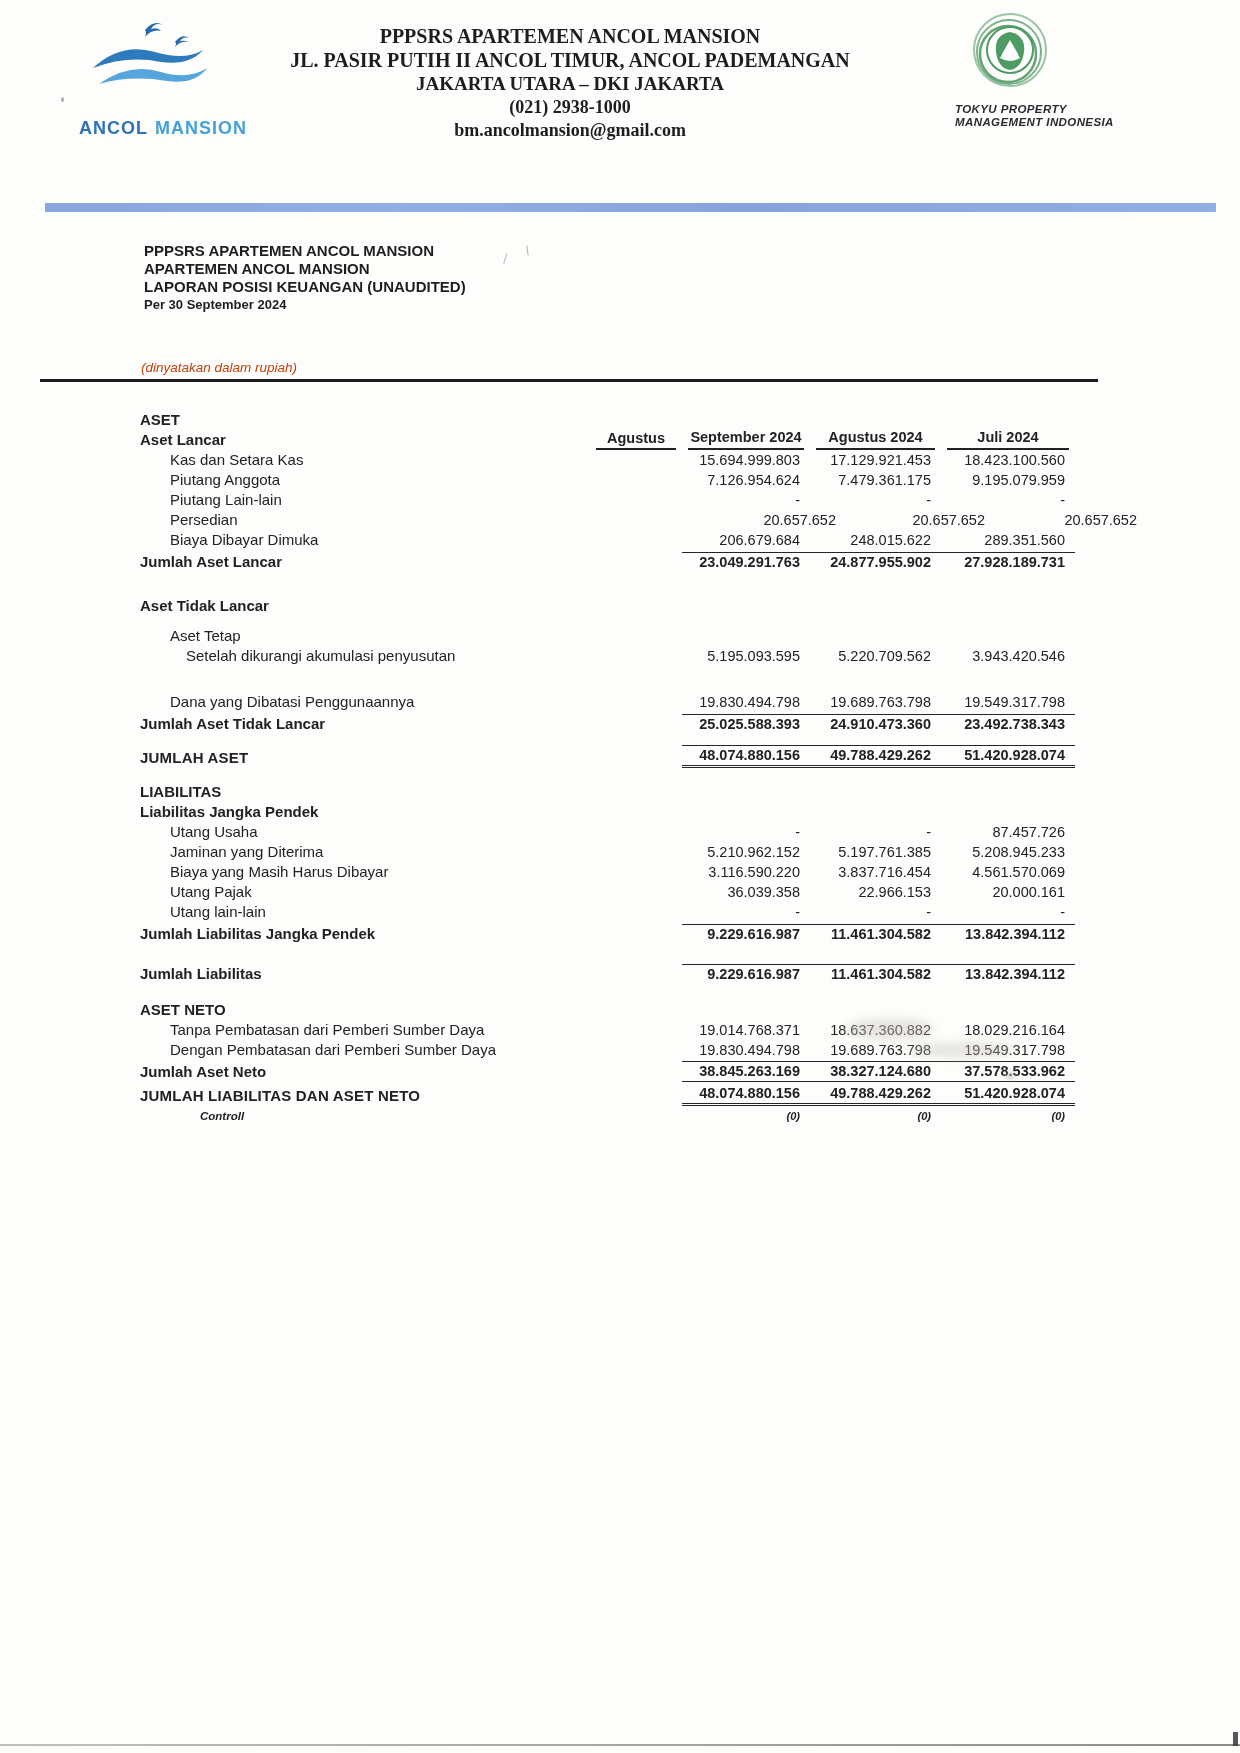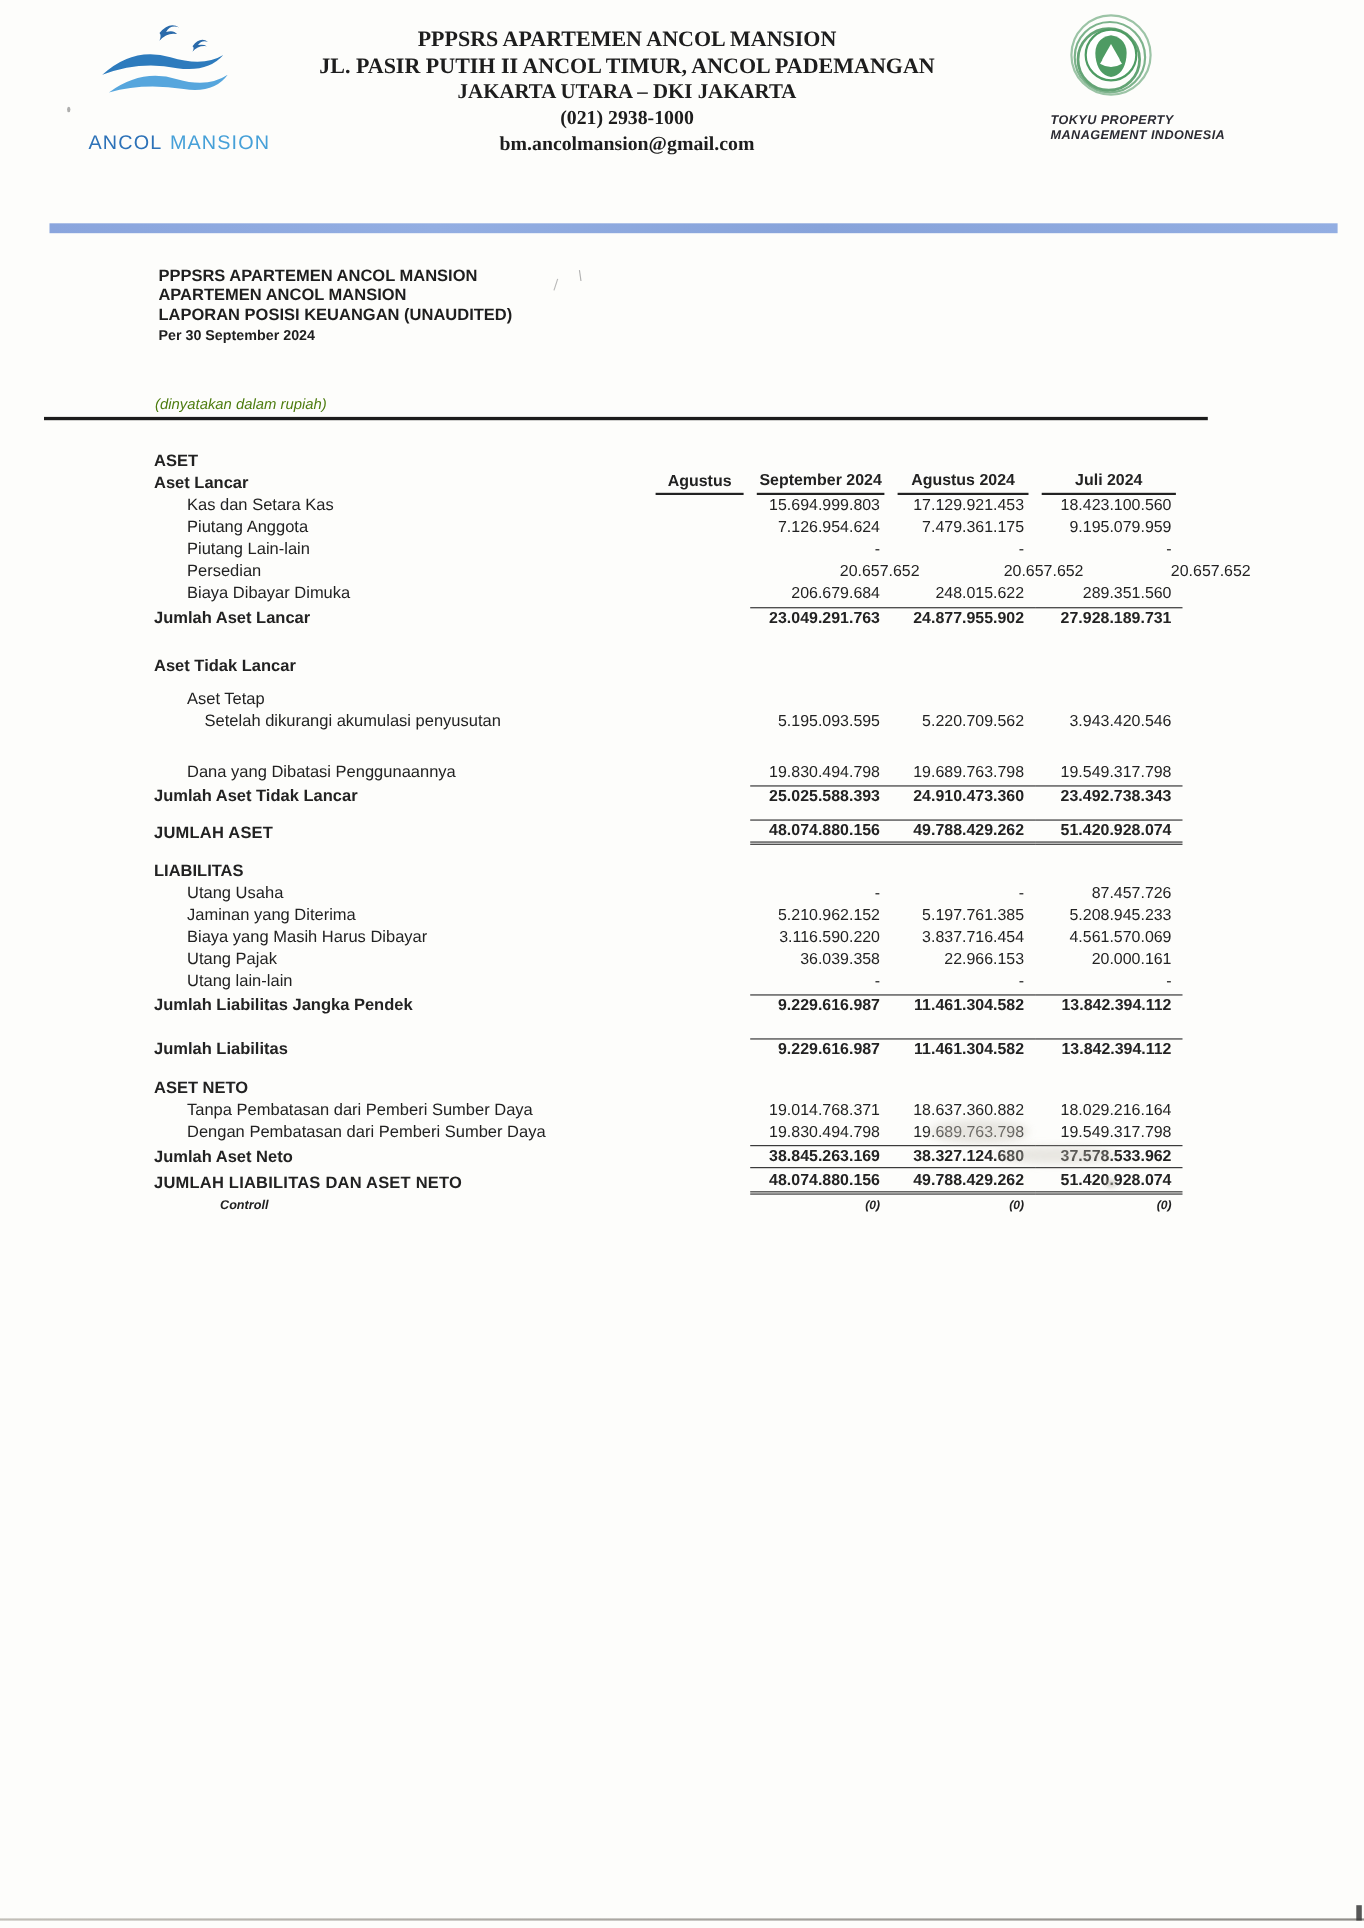--- a/index.html
+++ b/index.html
@@ -3,39 +3,39 @@
 <meta charset="utf-8">
 <style>
   html,body{margin:0;padding:0;background:#e8e8e6;}
   .page{
     position:relative;width:1240px;height:1753px;margin:0 auto;
     background:#fdfdfb;overflow:hidden;
     font-family:"Liberation Sans",sans-serif;color:#222;
   }
   
   .lh-left{position:absolute;left:78px;top:16px;width:170px;text-align:center;}
-  .lh-left .logo-text{margin-top:2px;font-size:18px;font-weight:400;letter-spacing:1px;white-space:nowrap;}
+  .lh-left .logo-text{margin-top:2px;font-size:18px;font-weight:700;letter-spacing:1px;white-space:nowrap;}
   .lh-left .w1{color:#2d72b8;} .lh-left .w2{color:#46a0d8;margin-left:7px;}
   .lh-center{position:absolute;left:240px;top:24px;width:660px;text-align:center;
     font-family:"Liberation Serif",serif;font-weight:700;color:#1d1d1d;}
   .lh-center .l1{font-size:20px;line-height:24px;}
   .lh-center .l2{font-size:20px;line-height:24px;}
   .lh-center .l3{font-size:19px;line-height:24px;}
   .lh-center .l4{font-size:18px;line-height:23px;}
   .lh-center .l5{font-size:18px;line-height:23px;}
   .lh-right{position:absolute;left:955px;top:12px;width:210px;text-align:left;}
   .lh-right .tokyu-text{margin-top:1px;font-size:11.5px;line-height:13px;font-weight:700;
     font-style:italic;color:#2b2b33;letter-spacing:.4px;}
   .blue-rule{position:absolute;left:45px;top:203px;width:1171px;height:9px;
     background:linear-gradient(90deg,#8aa5dd,#93aee2 30%,#87a3da 60%,#93aee2);}
   
   .title-block{position:absolute;left:144px;top:242px;font-weight:700;color:#1e1e1e;}
   .title-block .t{font-size:15px;line-height:18px;}
   .title-block .t4{font-size:13px;line-height:17px;}
-  .note{position:absolute;left:141px;top:360px;font-style:italic;font-size:13.5px;color:#4d7c0f;}
+  .note{position:absolute;left:141px;top:360px;font-style:italic;font-size:13.5px;color:#c2410c;}
   .head-rule{position:absolute;left:40px;top:379px;width:1058px;height:3px;background:#1c1c1c;}
   
   .ftable{position:absolute;left:140px;top:384px;width:935px;}
   .trow{display:grid;grid-template-columns:450px 92px 128px 131px 134px;align-items:end;}
   .thead{height:26px;font-weight:700;font-size:14px;}
   .thead .hu{text-align:center;border-bottom:2px solid #222;padding-bottom:2px;margin:0 6px;}
   .c-label{font-size:15px;line-height:18px;padding-bottom:1px;white-space:nowrap;}
   .c-cat{font-size:14.5px;}
   .c-val{text-align:right;padding:0 10px 1px 0;font-size:14.5px;line-height:18px;white-space:nowrap;}
   .ind1{padding-left:30px;} .ind2{padding-left:46px;} .ind3{padding-left:60px;}
@@ -231,20 +231,27 @@
         <div class="c-val rt db">51.420.928.074</div>
       </div>
       <div class="trow" style="height: 14px;"></div>
       <div class="trow section" style="min-height: 20px;">
         <div class="c-label">LIABILITAS</div>
         <div class="c-cat"></div>
         <div class="c-val"></div>
         <div class="c-val"></div>
         <div class="c-val"></div>
       </div>
+      <div class="trow subsection" style="min-height: 20px;">
+        <div class="c-label">Liabilitas Jangka Pendek</div>
+        <div class="c-cat"></div>
+        <div class="c-val"></div>
+        <div class="c-val"></div>
+        <div class="c-val"></div>
+      </div>
       <div class="trow item" style="min-height: 20px;">
         <div class="c-label ind1">Utang Usaha</div>
         <div class="c-cat"></div>
         <div class="c-val">-</div>
         <div class="c-val">-</div>
         <div class="c-val">87.457.726</div>
       </div>
       <div class="trow item" style="min-height: 20px;">
         <div class="c-label ind1">Jaminan yang Diterima</div>
         <div class="c-cat"></div>

